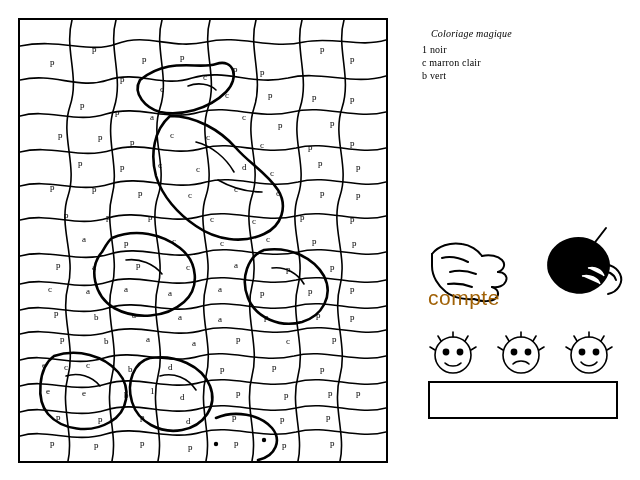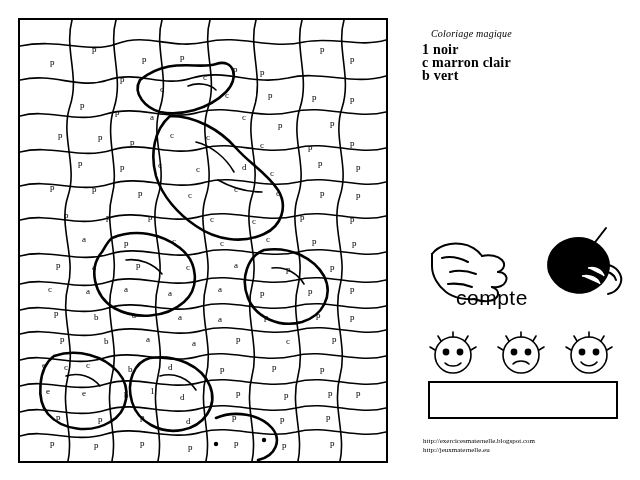--- a/index.html
+++ b/index.html
@@ -54,45 +54,43 @@
   .legend-title {
     font-family: "Liberation Serif", serif;
     font-size: 10px;
     font-style: italic;
     margin-bottom: 4px;
     letter-spacing: .2px;
     margin-left: 9px;
   }
   .legend-item {
     font-family: "Liberation Serif", serif;
-    font-size: 14px;
+    font-size: 10px;
     line-height: 13px;
     letter-spacing: .2px;
-    font-weight: bold;
   }
 
   
   .handblot {
     position: absolute;
     left: 420px;
     top: 210px;
     width: 205px;
     height: 105px;
   }
   .handblot svg { display: block; }
 
   .compte-word {
     position: absolute;
     left: 428px;
     top: 286px;
     font-family: "Liberation Sans", sans-serif;
     font-size: 21px;
     letter-spacing: 0.5px;
-    color: #000000;
-    margin-left: 28px;
+    color: #a16207;
   }
 
   .faces {
     position: absolute;
     left: 423px;
     top: 330px;
     width: 200px;
     height: 48px;
   }
   .faces svg { display: block; }
@@ -360,18 +358,14 @@
         <path d="M166 7 L166 2 M154 11 L151 6 M178 11 L181 6 M148 20 L143 17 M184 20 L189 17"></path>
         <circle cx="159" cy="22" r="3.4" fill="#000" stroke="none"></circle>
         <circle cx="173" cy="22" r="3.4" fill="#000" stroke="none"></circle>
         <path d="M158 32 C162 37, 170 37, 174 32"></path>
       </g>
     </svg>
   </div>
 
   <div class="answer-box"></div>
 
-  <div class="urls">
-    <div class="url-line">http://exercicesmaternelle.blogspot.com</div>
-    <div class="url-line">http://jeuxmaternelle.eu</div>
-  </div>
 
 </div>
 
 </body></html>

